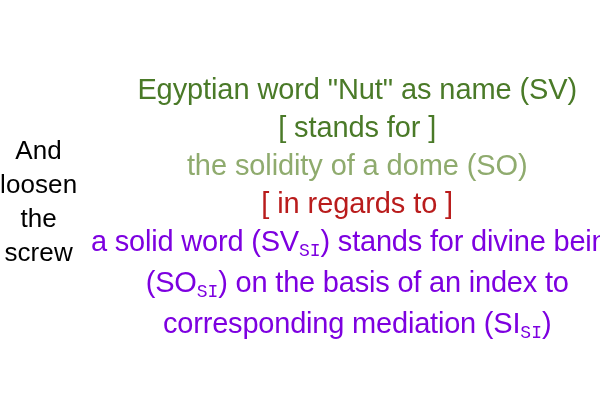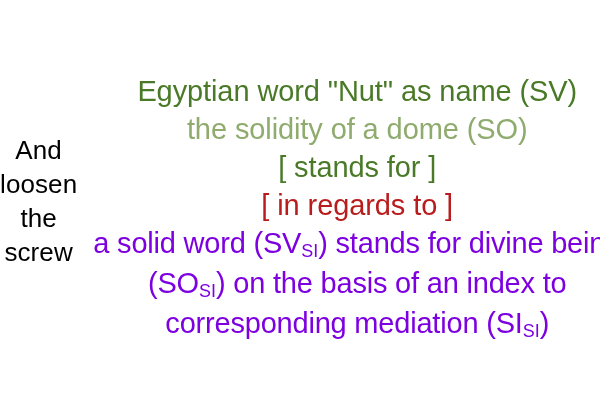--- a/index.html
+++ b/index.html
@@ -65,36 +65,37 @@
     letter-spacing: -0.2px;
     margin-top: 1px;
   }
 
   .paragraph sub {
     font-size: 0.62em;
     vertical-align: baseline;
     position: relative;
     bottom: -0.26em;
     letter-spacing: 0;
+    font-family: Liberation Mono, monospace;
   }
 </style>
 </head>
 <body>
 
 <div class="slide">
 
   <div class="slide-title">And loosen the screw</div>
 
   <div class="statement-block">
 
     <div class="line line-sv">Egyptian word "Nut" as name (SV)</div>
 
+    <div class="line line-rel-1">[ stands for ]</div>
+
     <div class="line line-so">the solidity of a dome (SO)</div>
-
-    <div class="line line-rel-1">[ stands for ]</div>
 
     <div class="line line-rel-2">[ in regards to ]</div>
 
     <div class="paragraph">
       <span>a solid word (SV</span><sub>SI</sub><span>) stands for divine being (SO</span><sub>SI</sub><span>) on the basis of an index to corresponding mediation (SI</span><sub>SI</sub><span>)</span>
     </div>
 
   </div>
 </div>
 

